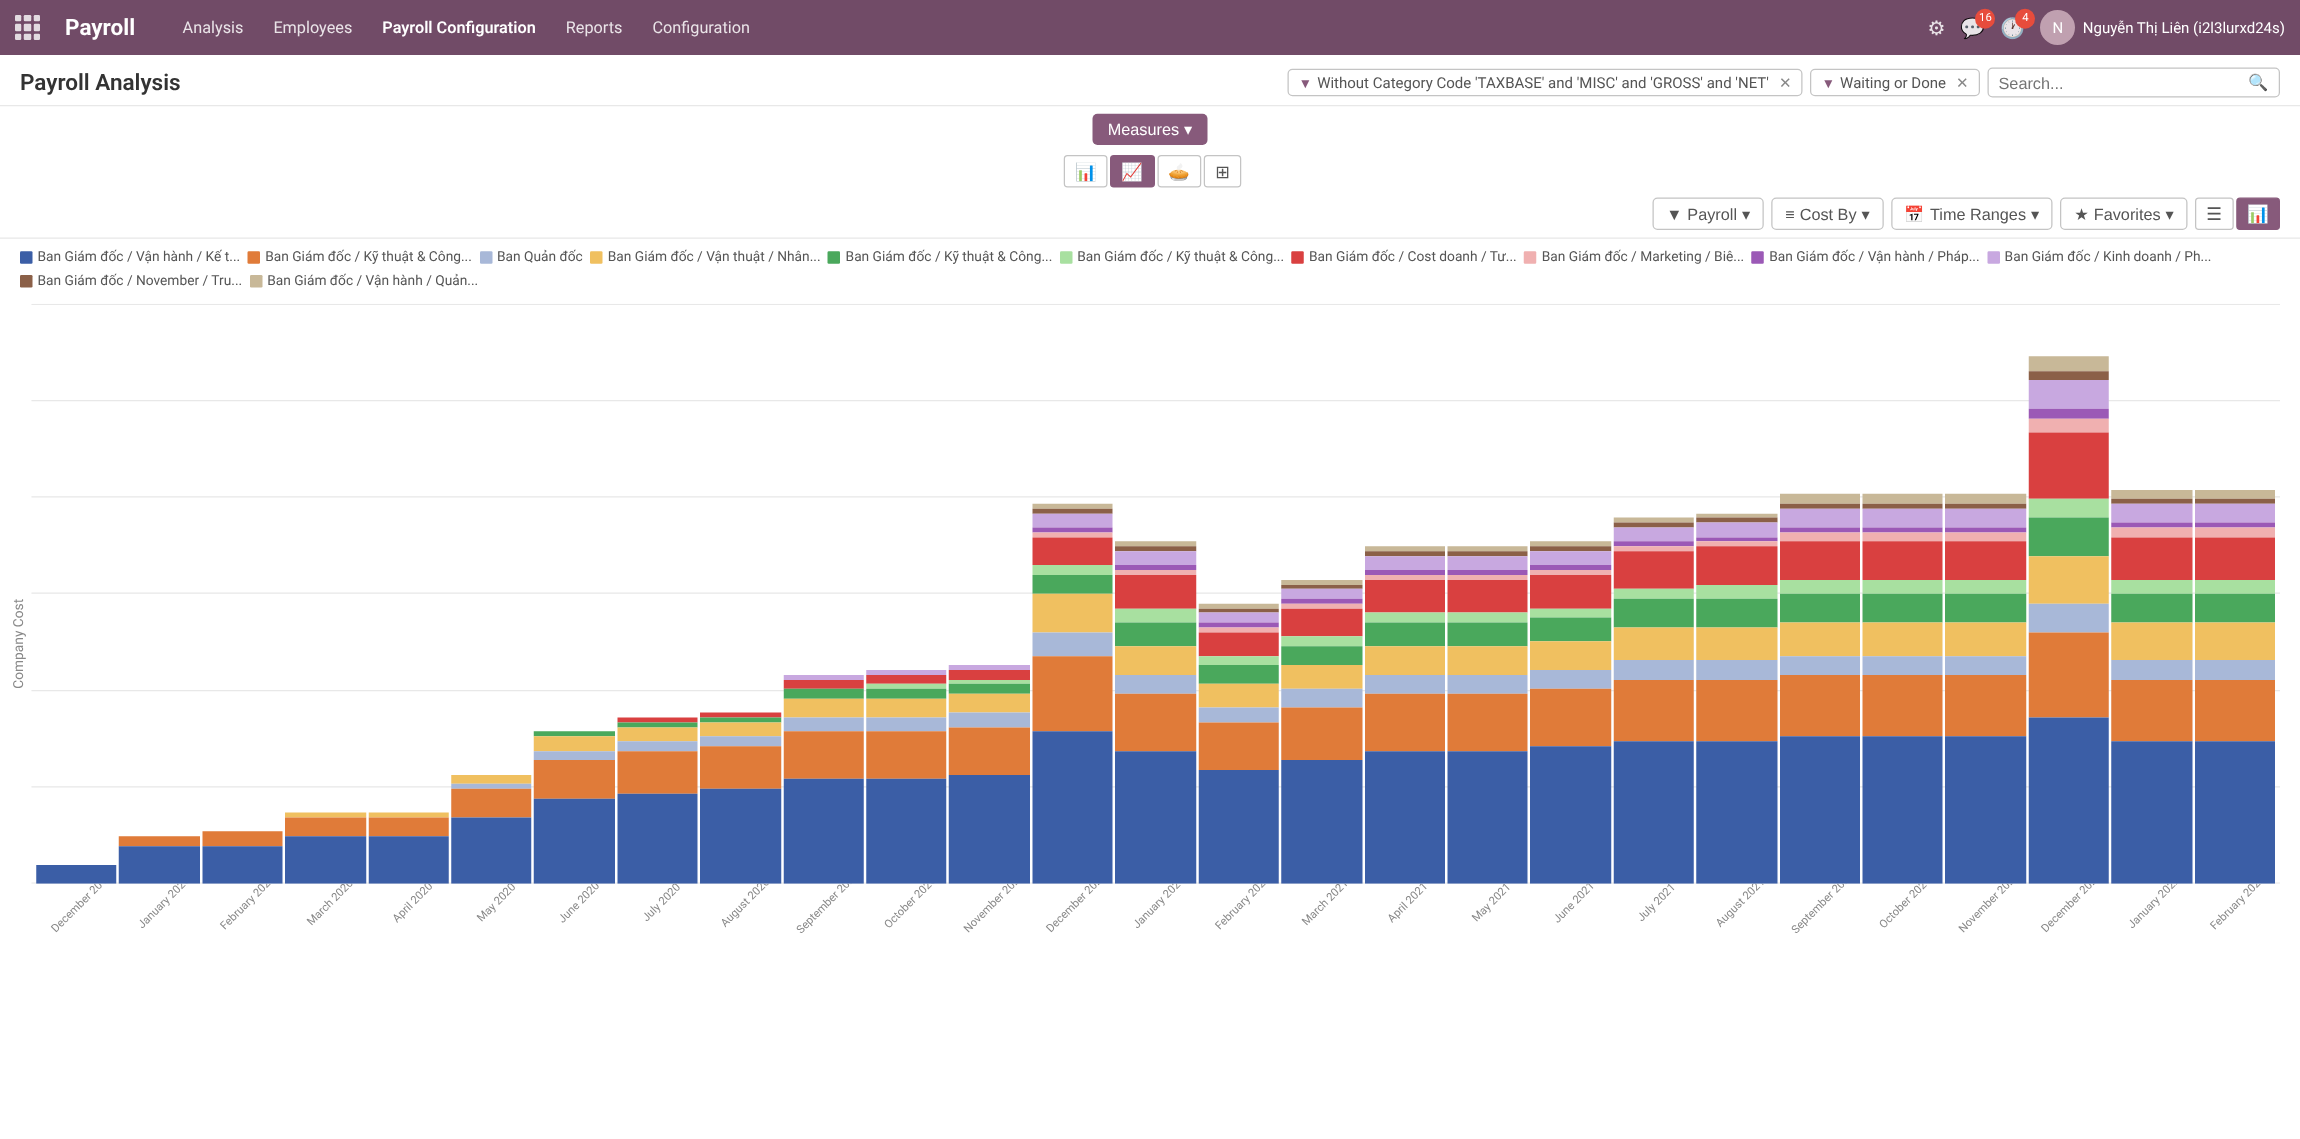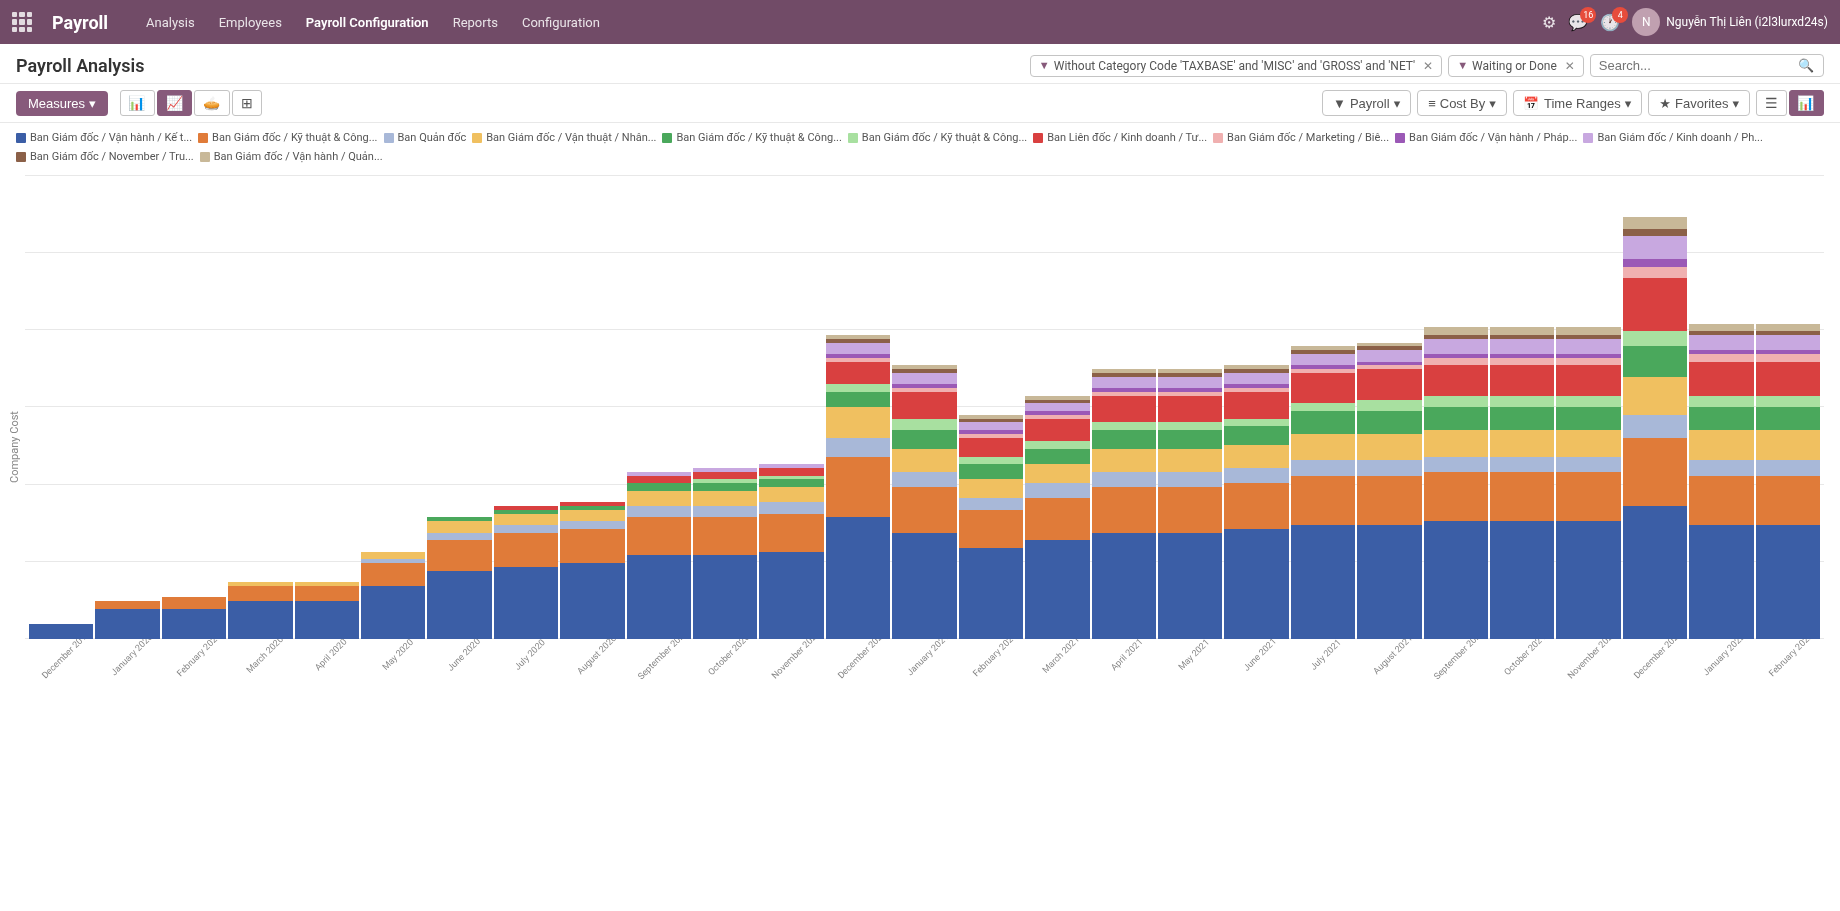--- a/index.html
+++ b/index.html
@@ -36,21 +36,21 @@
     }
     .filter-tag .tag-icon { color: #875a7b; font-size: 11px; }
     .filter-tag .close-x { cursor: pointer; color: #888; margin-left: 4px; }
     .search-box { display: flex; align-items: center; border: 1px solid #c4c4c4; border-radius: 4px; padding: 3px 8px; }
     .search-box input { border: none; outline: none; font-size: 13px; width: 200px; }
     .search-icon { color: #888; cursor: pointer; }
 
     
     .toolbar {
       display: flex; align-items: center; padding: 6px 16px;
-      border-bottom: 1px solid #e8e8e8; gap: 8px;
+      border-bottom: 1px solid #e8e8e8; gap: 8px; flex-direction: column;
     }
     .measures-btn {
       background: #875a7b; color: #fff; border: none; border-radius: 4px;
       padding: 5px 12px; cursor: pointer; font-size: 13px; display: flex; align-items: center; gap: 4px;
     }
     .chart-type-btns { display: flex; gap: 2px; margin-left: 4px; }
     .chart-type-btn {
       background: #fff; border: 1px solid #c4c4c4; border-radius: 3px;
       padding: 4px 8px; cursor: pointer; color: #555; font-size: 14px;
     }
@@ -226,21 +226,21 @@
     <div class="legend-item">
       <div class="legend-dot" style="background:#4aa85c"></div>
       <span>Ban Giám đốc / Kỹ thuật &amp; Công...</span>
     </div>
     <div class="legend-item">
       <div class="legend-dot" style="background:#a8e0a0"></div>
       <span>Ban Giám đốc / Kỹ thuật &amp; Công...</span>
     </div>
     <div class="legend-item">
       <div class="legend-dot" style="background:#d94040"></div>
-      <span>Ban Liên đốc / Kinh doanh / Tư...</span>
+      <span>Ban Giám đốc / Cost doanh / Tư...</span>
     </div>
     <div class="legend-item">
       <div class="legend-dot" style="background:#f0b0b0"></div>
       <span>Ban Giám đốc / Marketing / Biê...</span>
     </div>
     <div class="legend-item">
       <div class="legend-dot" style="background:#9b59b6"></div>
       <span>Ban Giám đốc / Vận hành / Pháp...</span>
     </div>
     <div class="legend-item">

